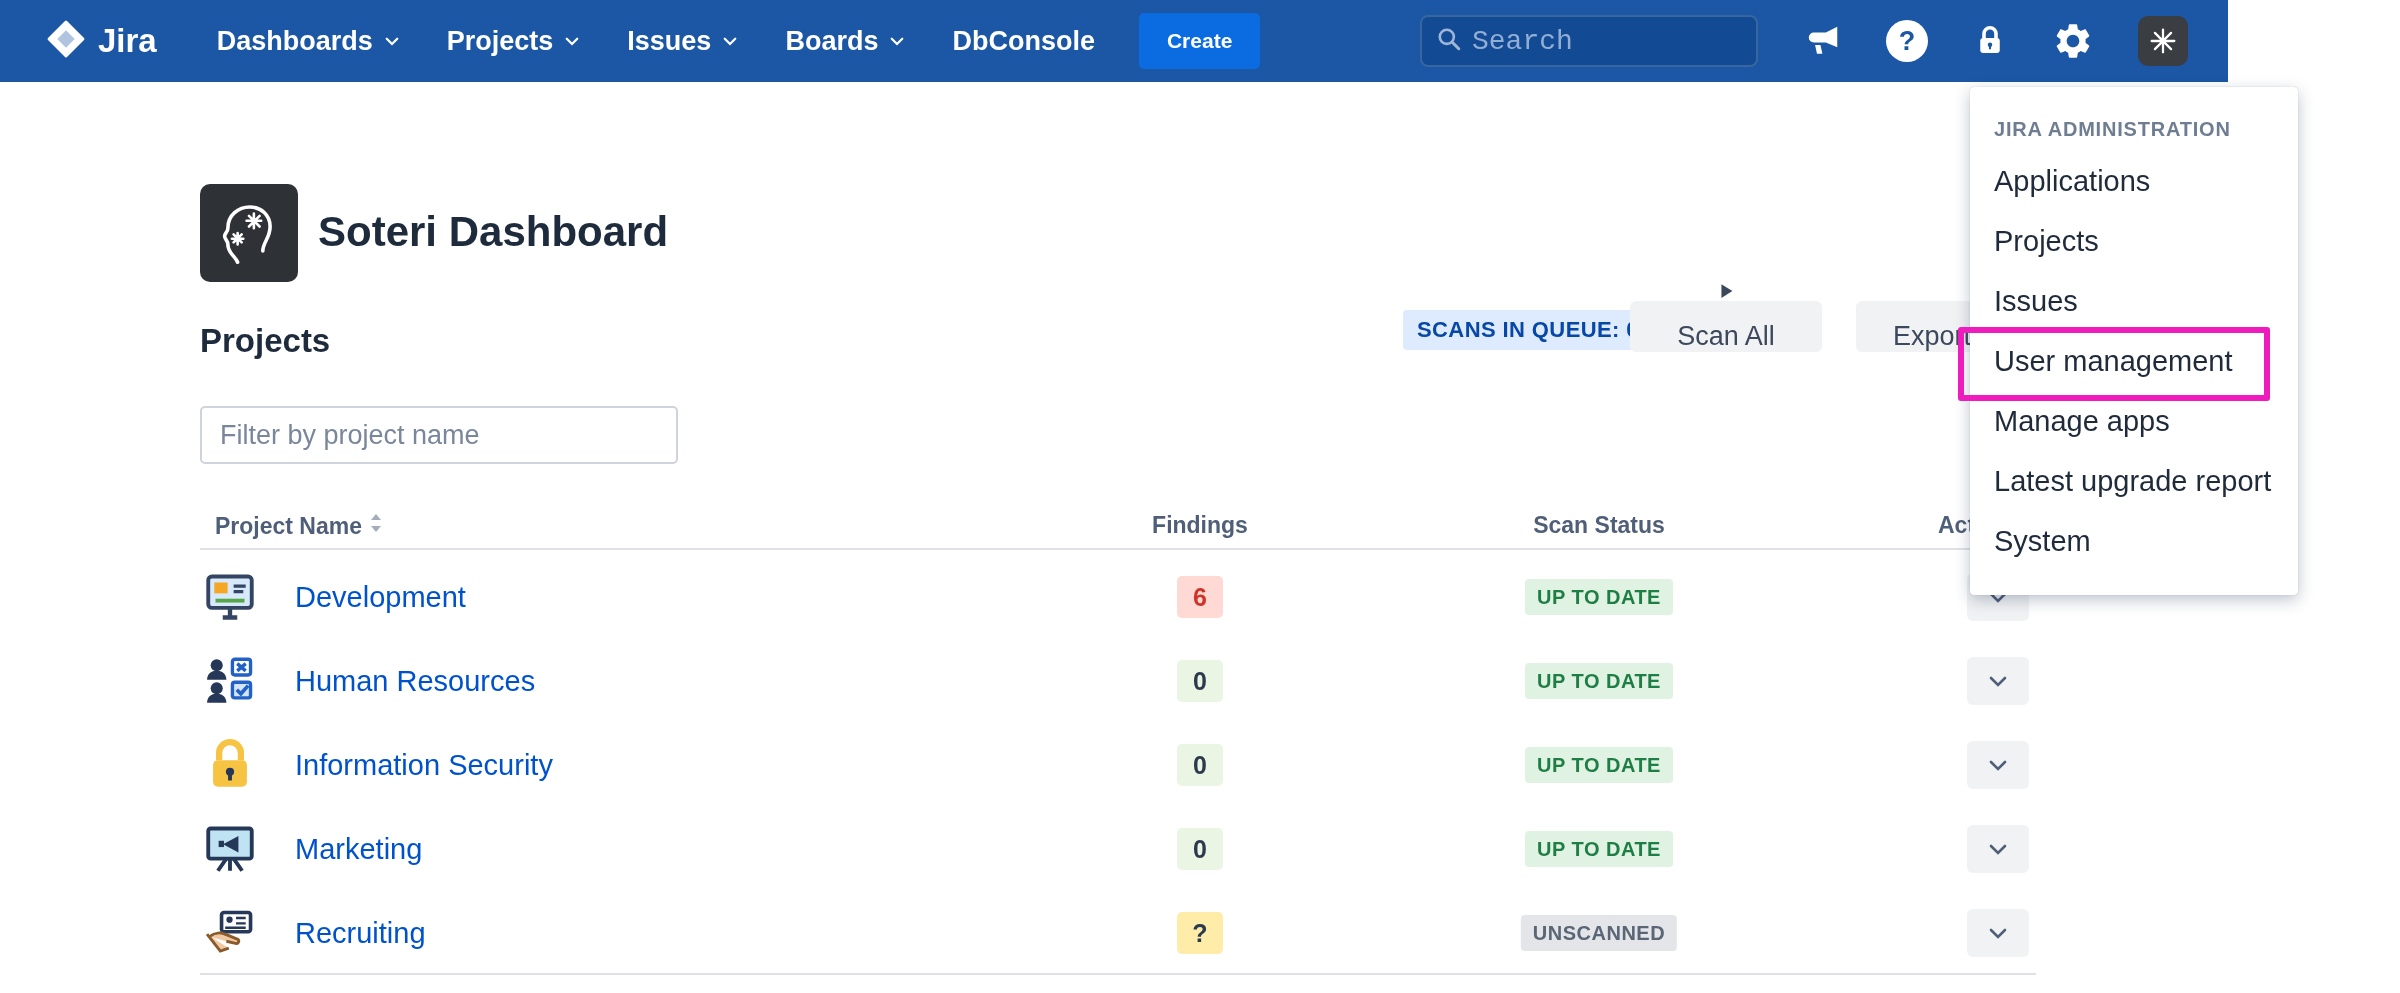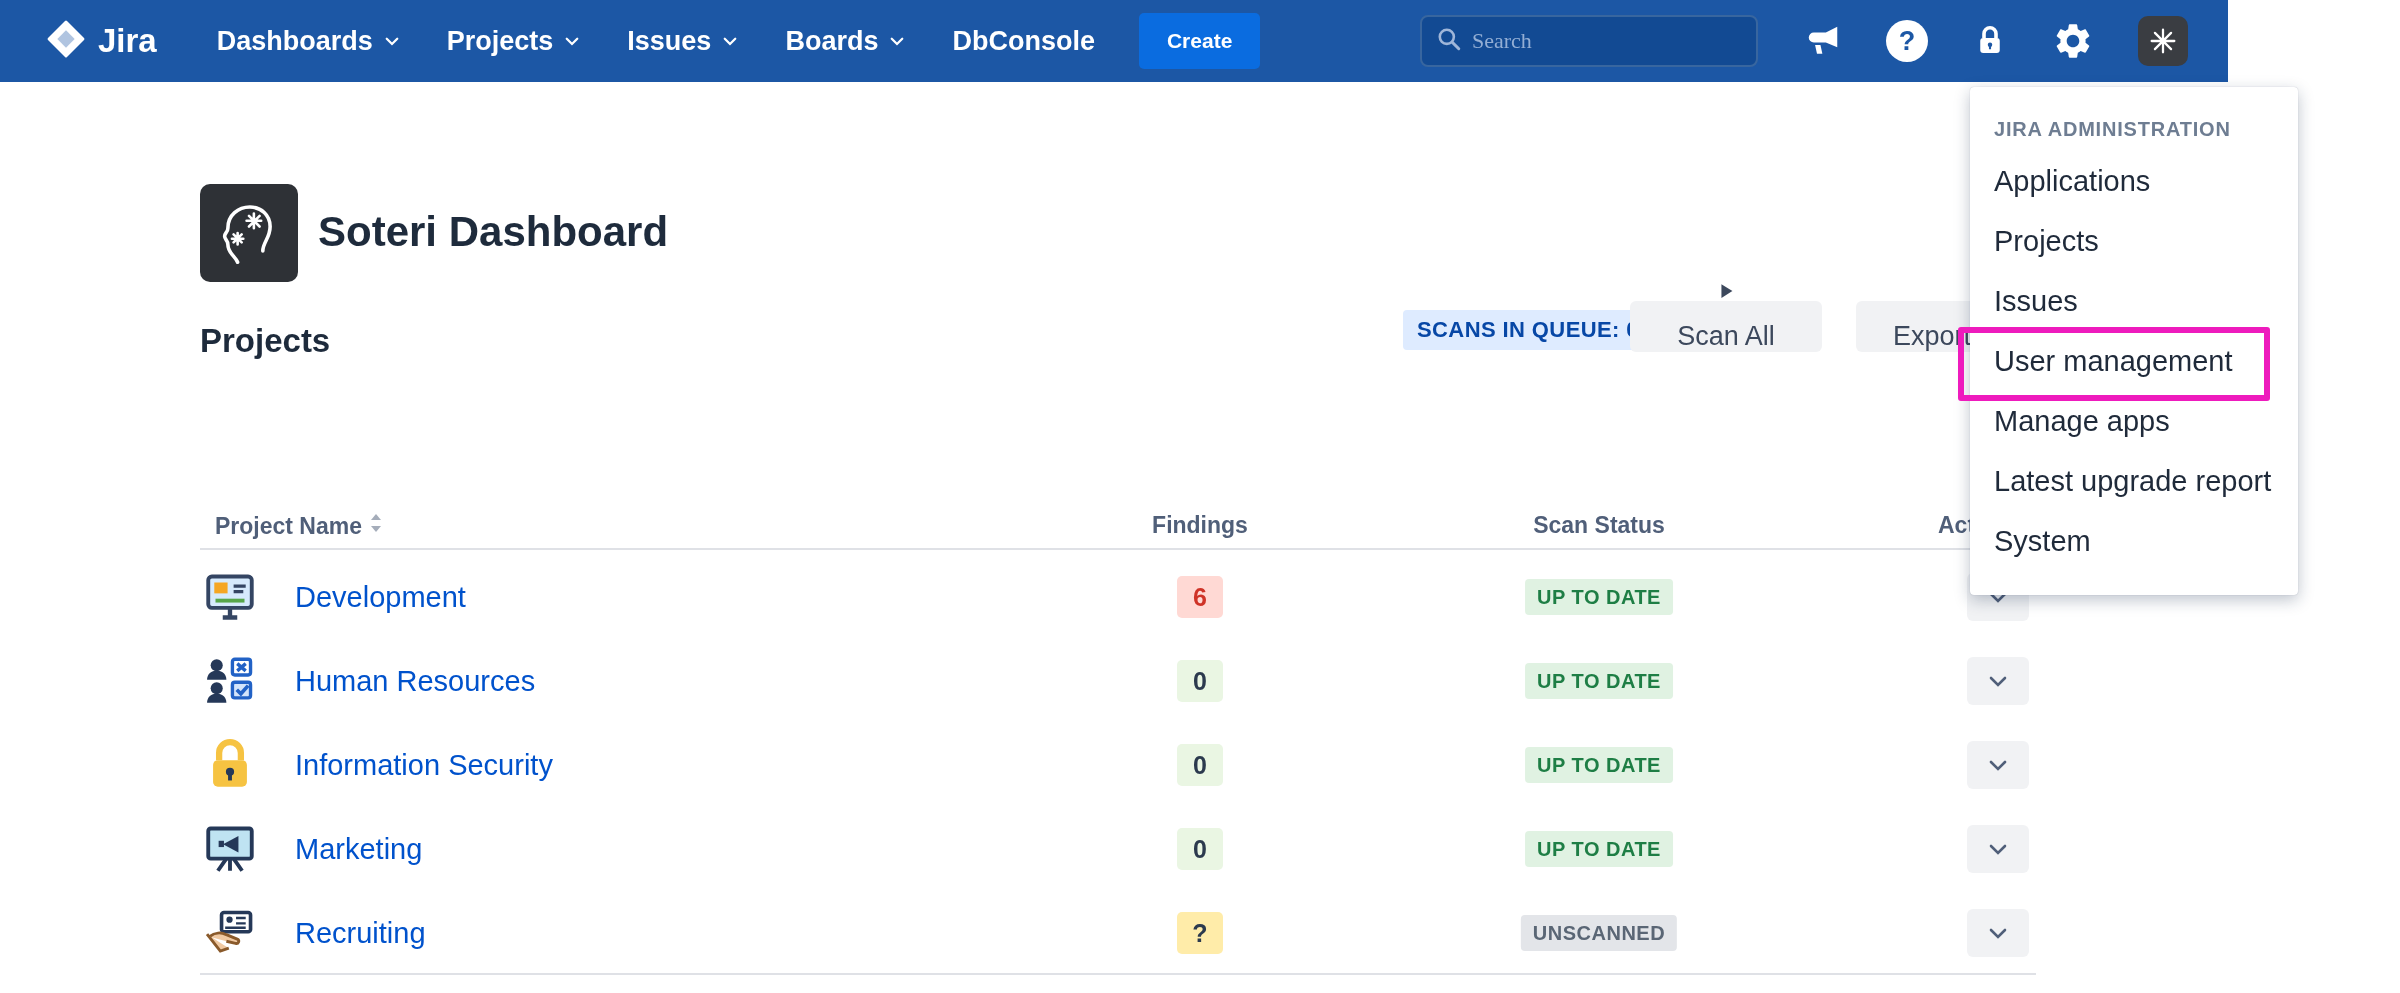--- a/index.html
+++ b/index.html
@@ -10,21 +10,21 @@
   .navbar { position:absolute; top:0; left:0; width:2228px; height:82px; background:#1c57a5;
             display:flex; align-items:center; padding:0 40px 0 46px; }
   .brand { display:flex; align-items:center; gap:12px; margin-right:60px; }
   .brand-text { color:#fff; font-size:33px; font-weight:bold; }
   .nav-links { display:flex; align-items:center; gap:46px; }
   .nav-item { display:flex; align-items:center; gap:10px; color:#fff; font-size:27px; cursor:pointer; white-space:nowrap;font-weight:bold; }
   .create-btn { margin-left:44px; height:56px; padding:0 28px; background:#0a6ce0; border:none; border-radius:5px;
                 color:#fff; font-size:21px; font-weight:bold; cursor:pointer; font-family:inherit; }
   .search-box { margin-left:auto; width:338px; height:52px; background:#124a93; border:2px solid #38669f;
                 border-radius:8px; display:flex; align-items:center; padding:0 14px; gap:10px; }
-  .search-box input { flex:1; background:transparent; border:none; outline:none; color:#7dd3fc; font-size:22px; font-family:Liberation Serif, serif; min-width:0; }
+  .search-box input { flex:1; background:transparent; border:none; outline:none; color:#7dd3fc; font-size:28px; font-family:Liberation Mono, monospace; min-width:0; }
   .search-box input::placeholder { color:#93aed4; }
   .nav-icons { display:flex; align-items:center; gap:44px; margin-left:46px; }
   .icon-btn { display:flex; align-items:center; justify-content:center; cursor:pointer; }
   .help-circle { width:42px; height:42px; border-radius:50%; background:#fff; color:#1c57a5;
                  display:flex; align-items:center; justify-content:center; font-size:27px; font-weight:bold; }
   .avatar { width:50px; height:50px; border-radius:10px; background:#3a3d42; display:flex; align-items:center; justify-content:center; cursor:pointer; }
 
   
   .soteri-logo { position:absolute; left:200px; top:184px; width:98px; height:98px; background:#2e3136; border-radius:10px;
                  display:flex; align-items:center; justify-content:center; }
@@ -184,20 +184,21 @@
   <button class="gray-btn scan-all-btn">
     <span><svg width="22" height="22" viewBox="0 0 24 24">
           <path d="M7 4.5v15l12-7.5z" fill="#3c485c"></path>
         </svg></span>
     <span>Scan All</span>
   </button>
   <button class="gray-btn export-btn">
     <span>Export</span>
   </button>
 
+  <input type="text" class="filter-input" placeholder="Filter by project name" style="">
 
   <div class="th th-project">
     <span>Project Name</span>
     <span><svg width="16" height="22" viewBox="0 0 16 22">
           <path d="M8 2l5 6H3z" fill="#a5adba"></path>
           <path d="M8 20l-5-6h10z" fill="#a5adba"></path>
         </svg></span>
   </div>
   <div class="th th-findings">Findings</div>
   <div class="th th-status">Scan Status</div>

